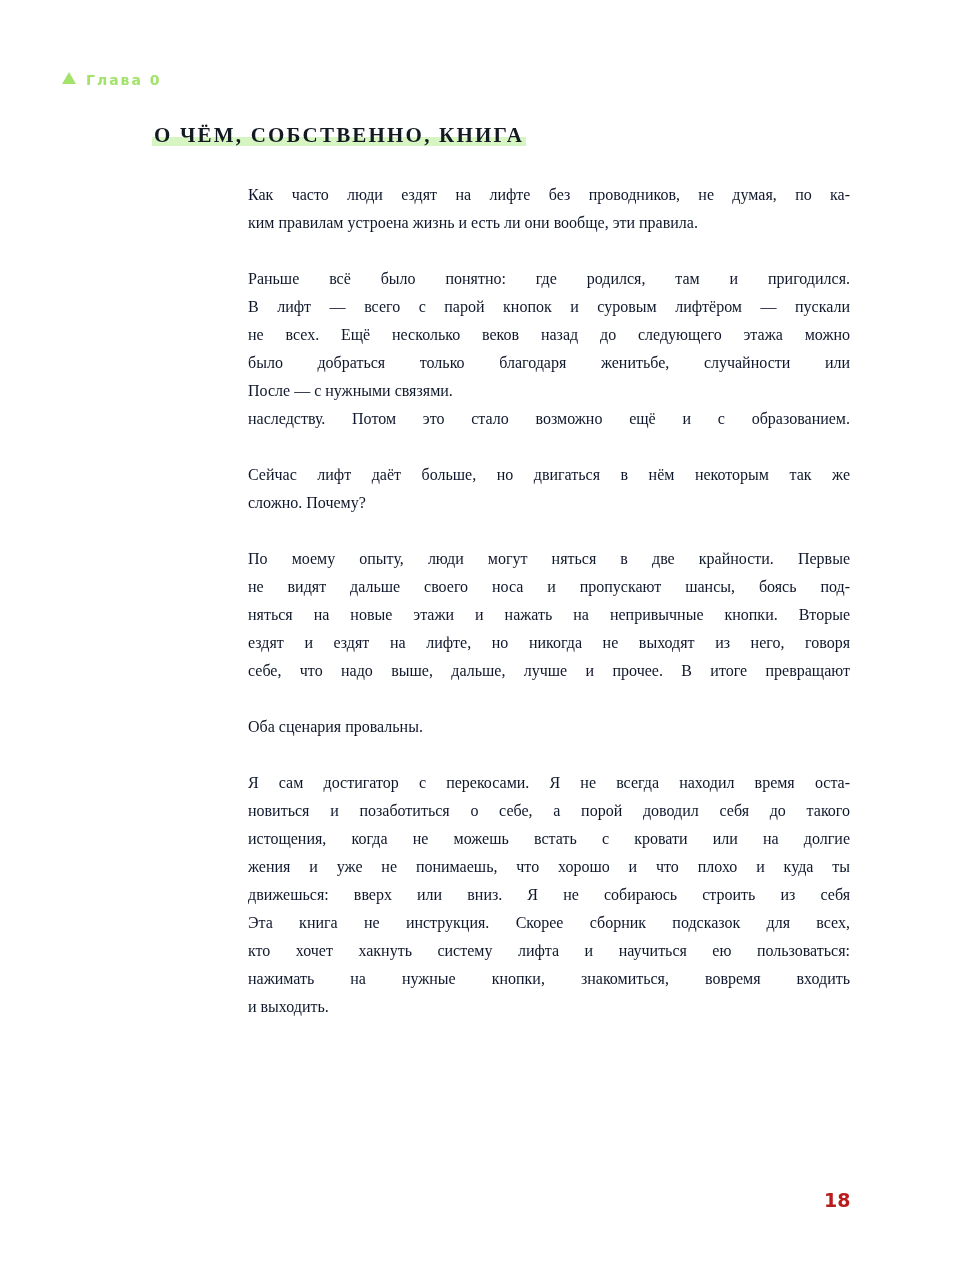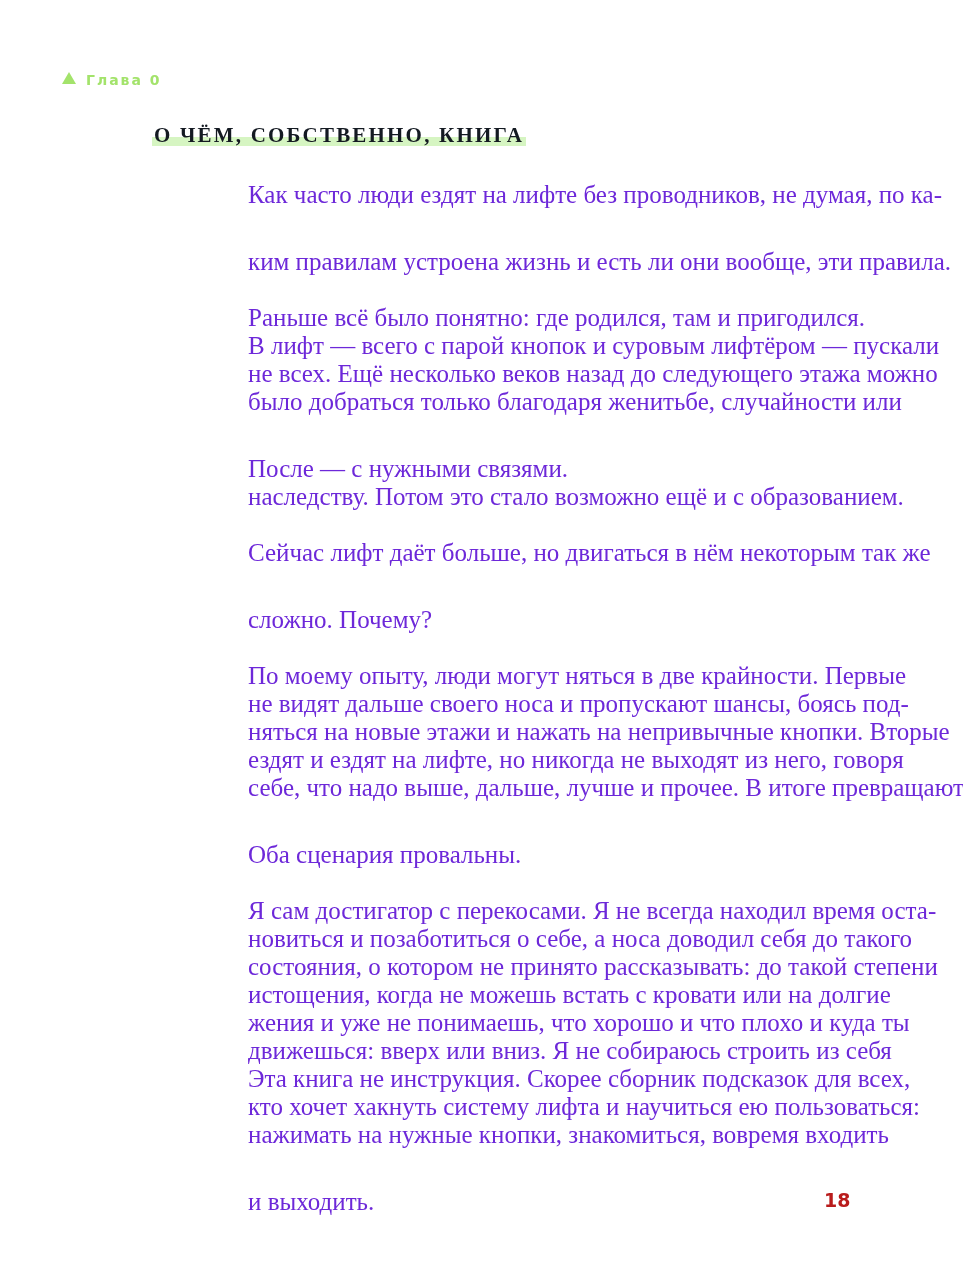--- a/index.html
+++ b/index.html
@@ -13,28 +13,28 @@
     .tri { width: 0; height: 0; border-left: 7px solid transparent; border-right: 7px solid transparent; border-bottom: 12px solid #a3e36b; }
     .heading {
       position: absolute; left: 152px; top: 123px;
       font-family: Liberation Serif, serif; font-weight: bold; font-size: 21px;
       letter-spacing: 2.2px; color: #141a22; white-space: nowrap;
       padding: 0 2px;
       background: linear-gradient(to bottom, transparent 0, transparent 55%, #d6f5c2 55%, #d6f5c2 92%, transparent 92%);
     }
     .body {
       position: absolute; left: 248px; top: 181px; width: 602px;
-      font-family: "Liberation Serif", serif; font-size: 25px; color: #6d28d9;
+      font-family: "Liberation Serif", serif; font-size: 16px; color: #0f172a;
     }
     .para { margin: 0 0 28px 0; }
     .line {
       height: 28px; line-height: 28px; white-space: nowrap;
       text-align: justify; text-align-last: justify;
     }
-    .line.last { text-align-last: left; margin-top: 39px; }
+    .line.last { text-align-last: left; }
     .page-num {
       position: absolute; left: 824px; top: 1189px;
       font-family: "DejaVu Sans", sans-serif; font-weight: bold; font-size: 19px; color: #b91c1c;
     }
   </style>
 </head>
 <body>
 
 <div class="chapter">
   <span class="tri"></span>
@@ -65,22 +65,21 @@
       <div class="line">не видят дальше своего носа и пропускают шансы, боясь под-</div>
       <div class="line">няться на новые этажи и нажать на непривычные кнопки. Вторые</div>
       <div class="line">ездят и ездят на лифте, но никогда не выходят из него, говоря</div>
       <div class="line">себе, что надо выше, дальше, лучше и прочее. В итоге превращают</div>
     </div>
     <div class="para">
       <div class="line last">Оба сценария провальны.</div>
     </div>
     <div class="para">
       <div class="line">Я сам достигатор с перекосами. Я не всегда находил время оста-</div>
-      <div class="line">новиться и позаботиться о себе, а носа доводил себя до такого</div>
-      <div class="line">состояния, о котором не принято рассказывать: до такой степени</div>
+      <div class="line">новиться и позаботиться о себе, а порой доводил себя до такого</div>
       <div class="line">истощения, когда не можешь встать с кровати или на долгие</div>
       <div class="line">жения и уже не понимаешь, что хорошо и что плохо и куда ты</div>
       <div class="line">движешься: вверх или вниз. Я не собираюсь строить из себя</div>
       <div class="line">Эта книга не инструкция. Скорее сборник подсказок для всех,</div>
       <div class="line">кто хочет хакнуть систему лифта и научиться ею пользоваться:</div>
       <div class="line">нажимать на нужные кнопки, знакомиться, вовремя входить</div>
       <div class="line last">и выходить.</div>
     </div>
   </div>
 

